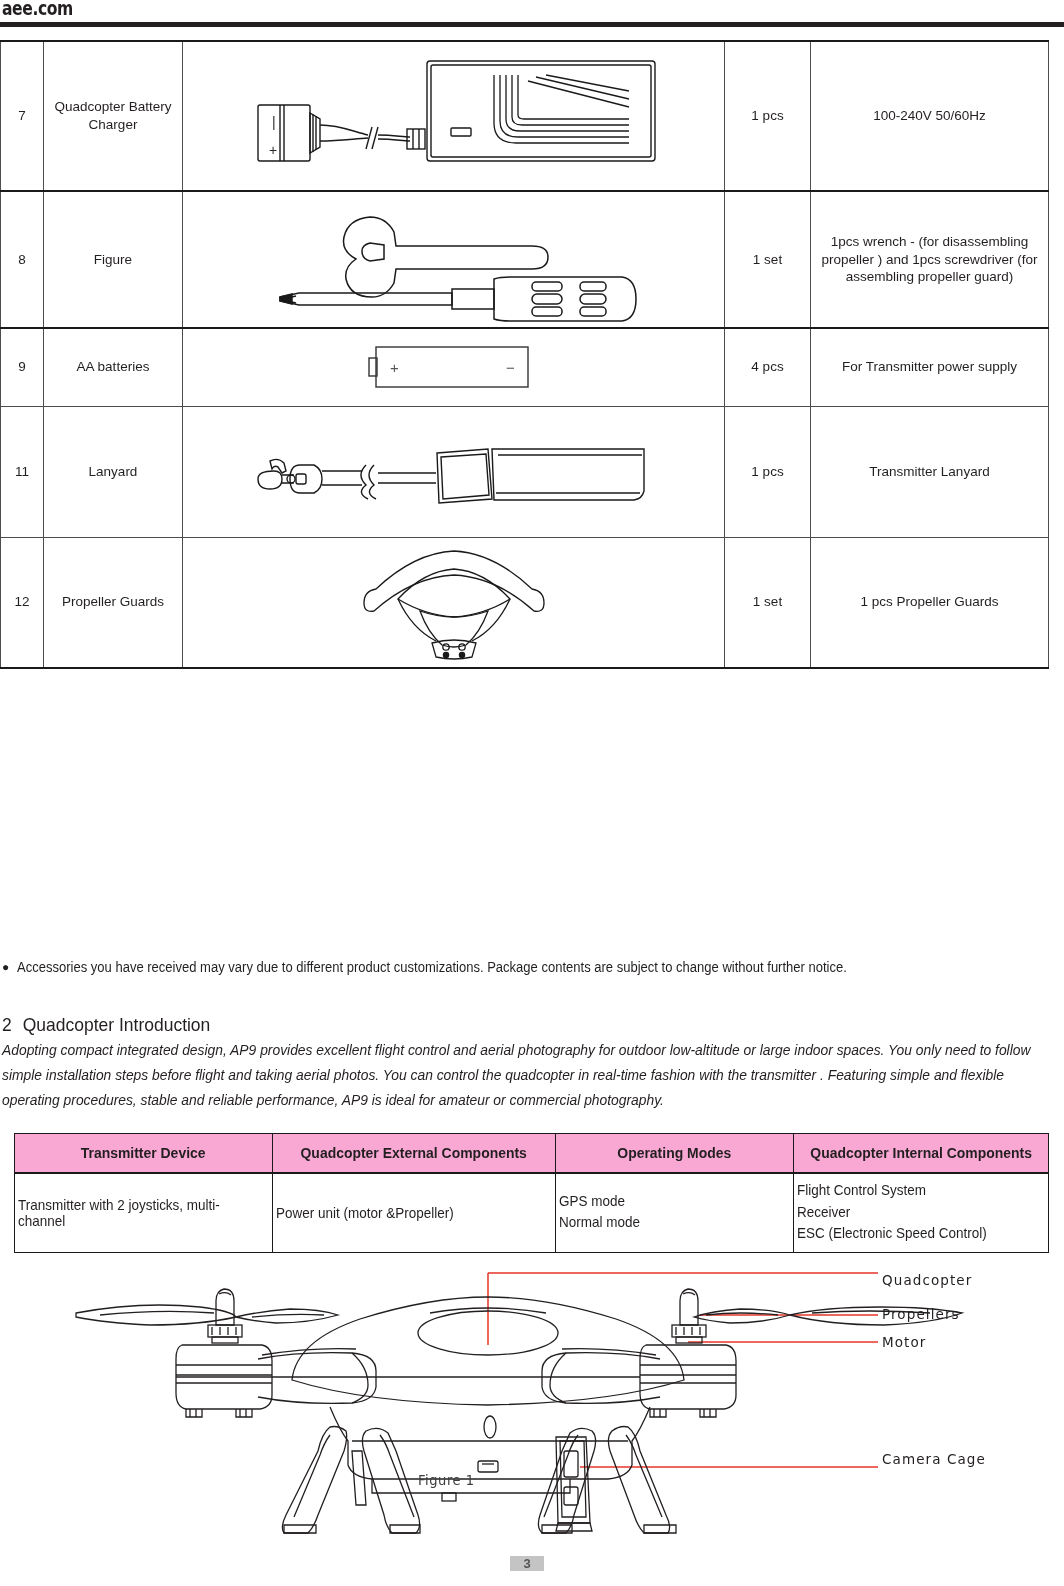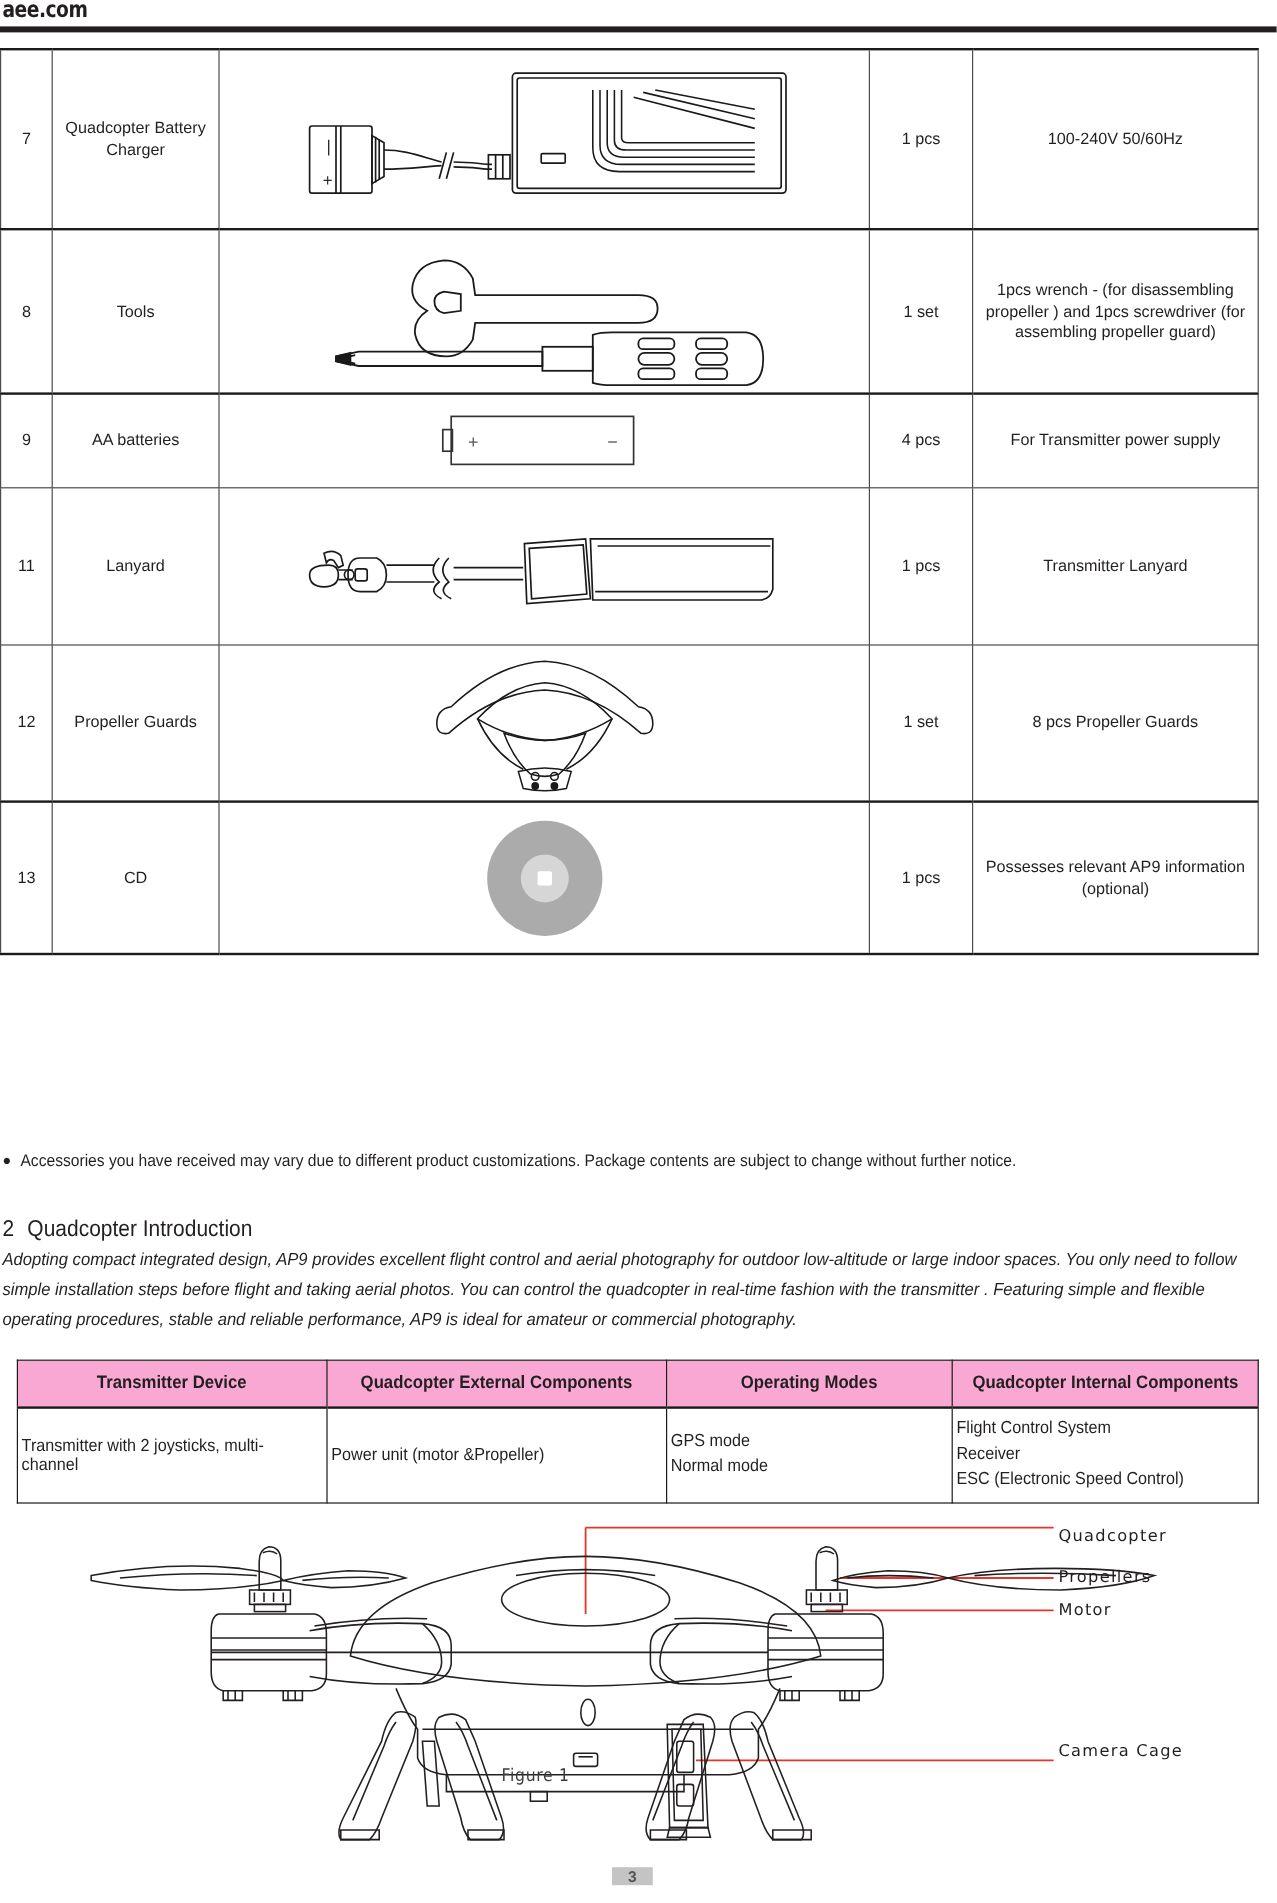--- a/index.html
+++ b/index.html
@@ -275,21 +275,21 @@
             </g>
           </svg>
         </div>
       </td>
       <td>1 pcs</td>
       <td>100-240V  50/60Hz</td>
     </tr>
 
     <tr class="thick-bot">
       <td>8</td>
-      <td>Tools</td>
+      <td>Figure</td>
       <td class="cell-img" style="height:137px;">
         <div class="imgbox">
           <svg width="420" height="125" viewBox="0 0 420 125">
             <g fill="none" stroke="#1a1a1a" stroke-width="1.5">
 
               <path d="M126 20 Q104 22 100 40 Q97 54 112 62 Q100 70 102 82
                        Q106 100 128 100 Q142 100 150 86 L152 72
                        L288 72 Q304 72 304 60 Q304 49 288 49 L152 49 L150 35
                        Q142 20 126 20 Z"></path>
               <path d="M126 46 Q118 48 118 54 Q118 62 126 64 L140 62 L140 48 Z"></path>
@@ -394,38 +394,23 @@
               <path d="M78 102 Q100 96 122 102 L118 116 Q100 120 82 116 Z"></path>
               <circle cx="92" cy="106" r="3.2"></circle>
               <circle cx="108" cy="106" r="3.2"></circle>
               <circle cx="92" cy="114" r="2.6" fill="#1a1a1a"></circle>
               <circle cx="108" cy="114" r="2.6" fill="#1a1a1a"></circle>
             </g>
           </svg>
         </div>
       </td>
       <td>1 set</td>
-      <td>8 pcs Propeller Guards</td>
-    </tr>
-
-    <tr class="thick-bot">
-      <td>13</td>
-      <td>CD</td>
-      <td class="cell-img" style="height:127px;">
-        <div class="imgbox">
-          <svg width="110" height="100" viewBox="0 0 110 100">
-            <circle cx="55" cy="50" r="48" fill="#ababab"></circle>
-            <circle cx="55" cy="50" r="20" fill="#d6d6d6"></circle>
-            <rect x="49" y="44" width="12" height="12" rx="1.5" fill="#ffffff"></rect>
-          </svg>
-        </div>
-      </td>
-      <td>1 pcs</td>
-      <td>Possesses relevant AP9 information (optional)</td>
-    </tr>
+      <td>1 pcs Propeller Guards</td>
+    </tr>
+
 
   </tbody>
 </table>
 
 <div class="note-line">
   <span class="bullet">●</span>
   <span class="note-text">Accessories you have received may vary due to different product customizations. Package contents are subject to change without further notice.</span>
 </div>
 
 <div class="sec-head">

